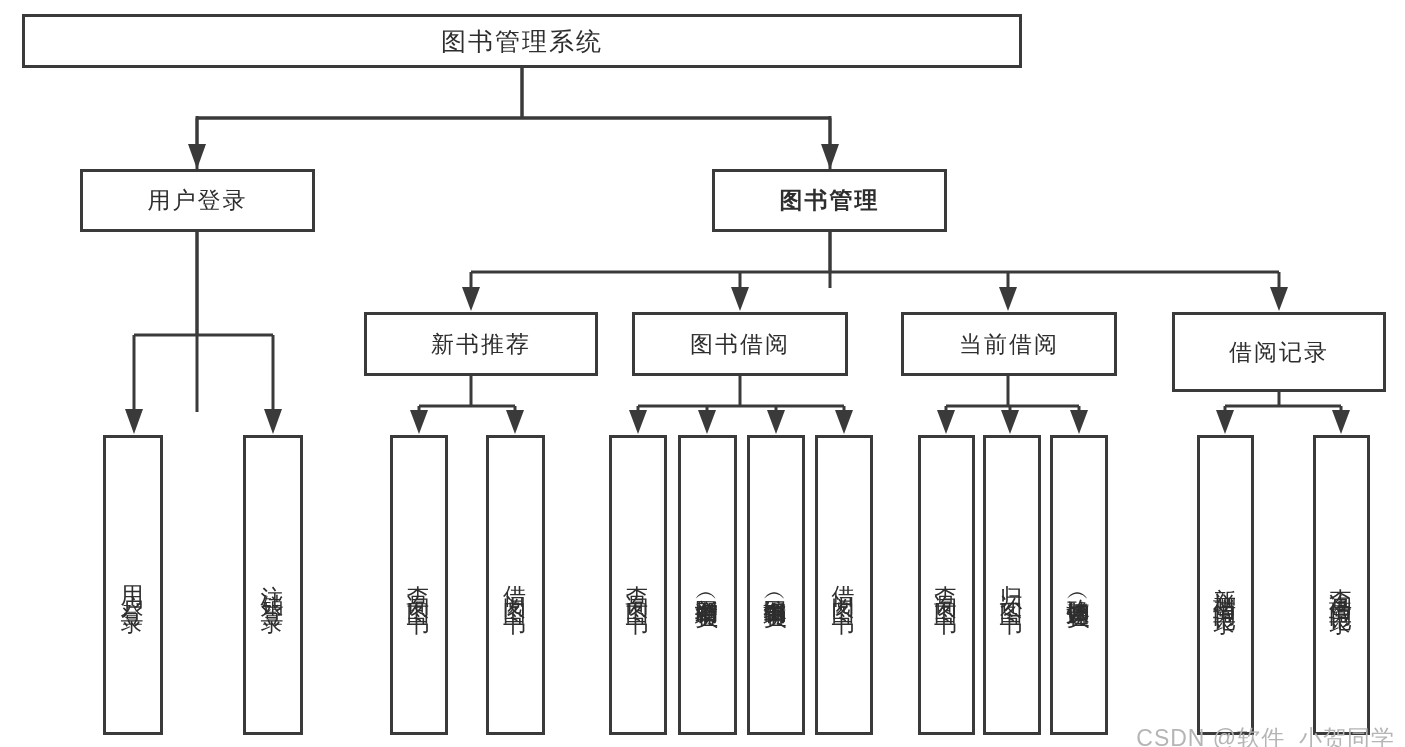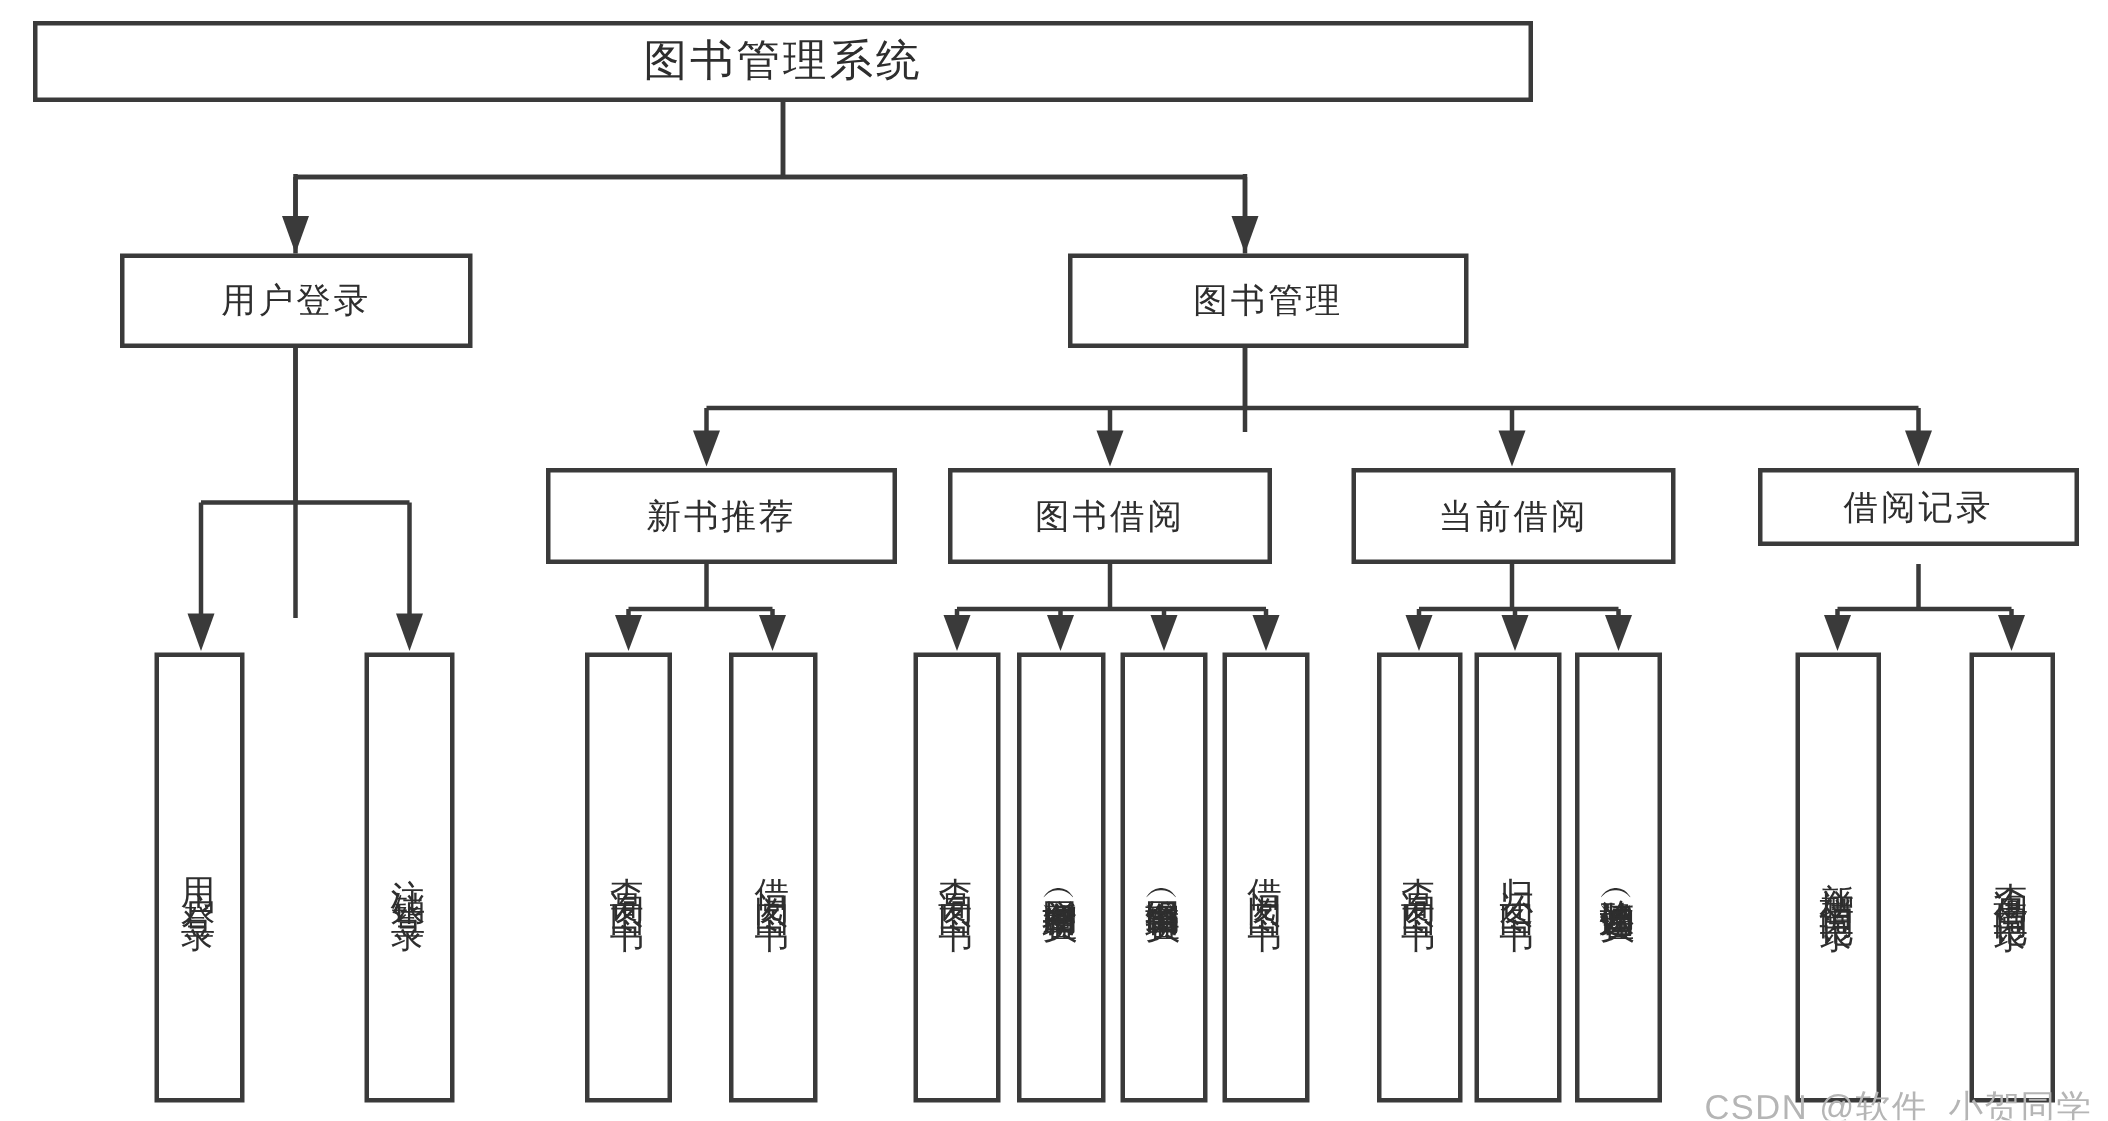--- a/index.html
+++ b/index.html
@@ -32,39 +32,39 @@
     align-items: center;
     justify-content: center;
     z-index: 2;
   }
   .box.h {
     font-size: 23px;
     letter-spacing: 2px;
     white-space: nowrap;
   }
   .box.title {
-    font-size: 29px;
+    font-size: 25px;
   }
   .box.v {
     writing-mode: vertical-rl;
     text-orientation: mixed;
     font-size: 23px;
   }
   .ls-wide  { letter-spacing: 9px; }
   .ls-mid   { letter-spacing: 5px; }
   .ls-tight { letter-spacing: 1px; }
 
   
   #root       { left: 22px;   top: 14px;  width: 1000px; height: 54px; }
   #n-login    { left: 80px;   top: 169px; width: 235px;  height: 63px; }
-  #n-mgmt     { left: 712px;  top: 169px; width: 267px;  height: 63px; }
+  #n-mgmt     { left: 712px;  top: 169px; width: 235px;  height: 63px; font-weight: bold; }
   #n-newbook  { left: 364px;  top: 312px; width: 234px;  height: 64px; }
   #n-borrow   { left: 632px;  top: 312px; width: 216px;  height: 64px; }
   #n-current  { left: 901px;  top: 312px; width: 216px;  height: 64px; }
-  #n-record   { left: 1172px; top: 312px; width: 214px;  height: 52px; }
+  #n-record   { left: 1172px; top: 312px; width: 214px;  height: 80px; }
 
   #l-userlogin { left: 103px;  top: 435px; width: 60px; height: 300px; }
   #l-logout    { left: 243px;  top: 435px; width: 60px; height: 300px; }
   #l-nb-query  { left: 390px;  top: 435px; width: 58px; height: 300px; }
   #l-nb-borrow { left: 486px;  top: 435px; width: 59px; height: 300px; }
   #l-bb-query  { left: 609px;  top: 435px; width: 58px; height: 300px; }
   #l-bb-add    { left: 678px;  top: 435px; width: 59px; height: 300px; }
   #l-bb-edit   { left: 747px;  top: 435px; width: 58px; height: 300px; }
   #l-bb-borrow { left: 815px;  top: 435px; width: 58px; height: 300px; }
   #l-cb-query  { left: 918px;  top: 435px; width: 57px; height: 300px; }

